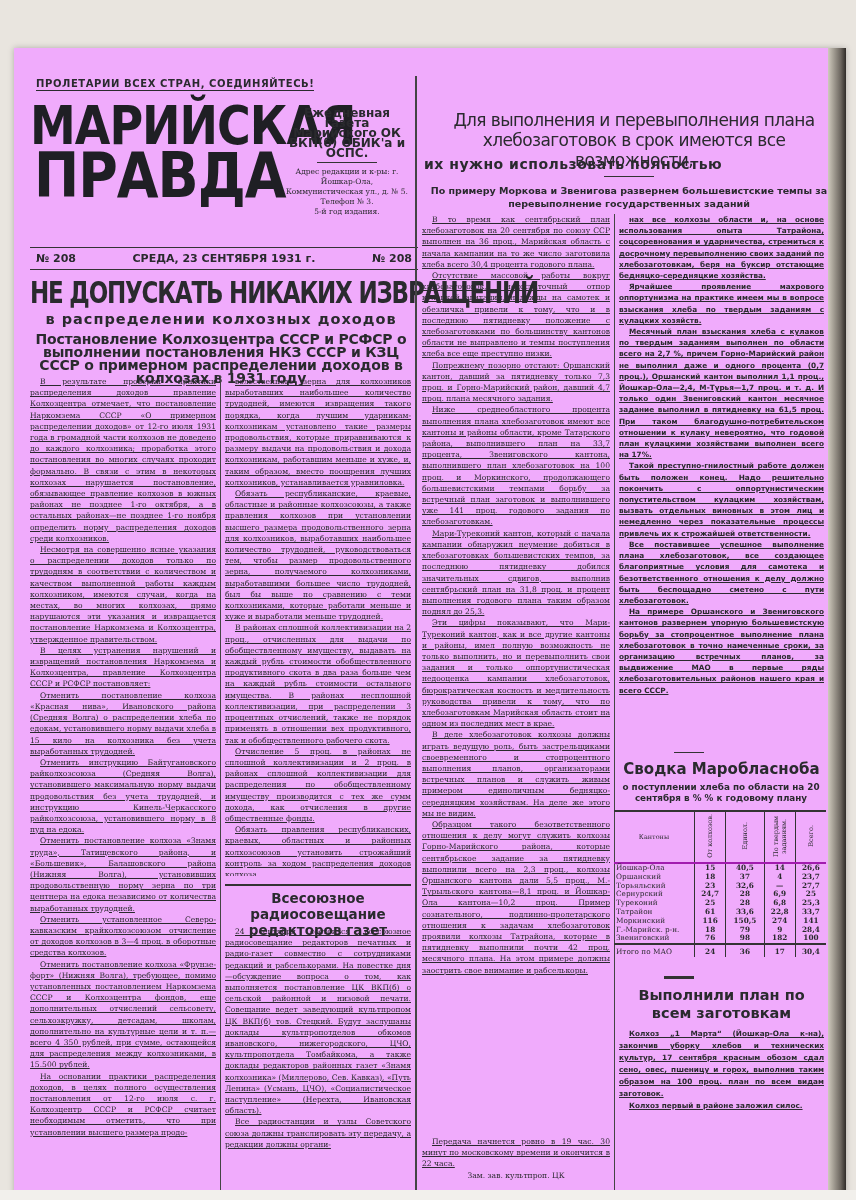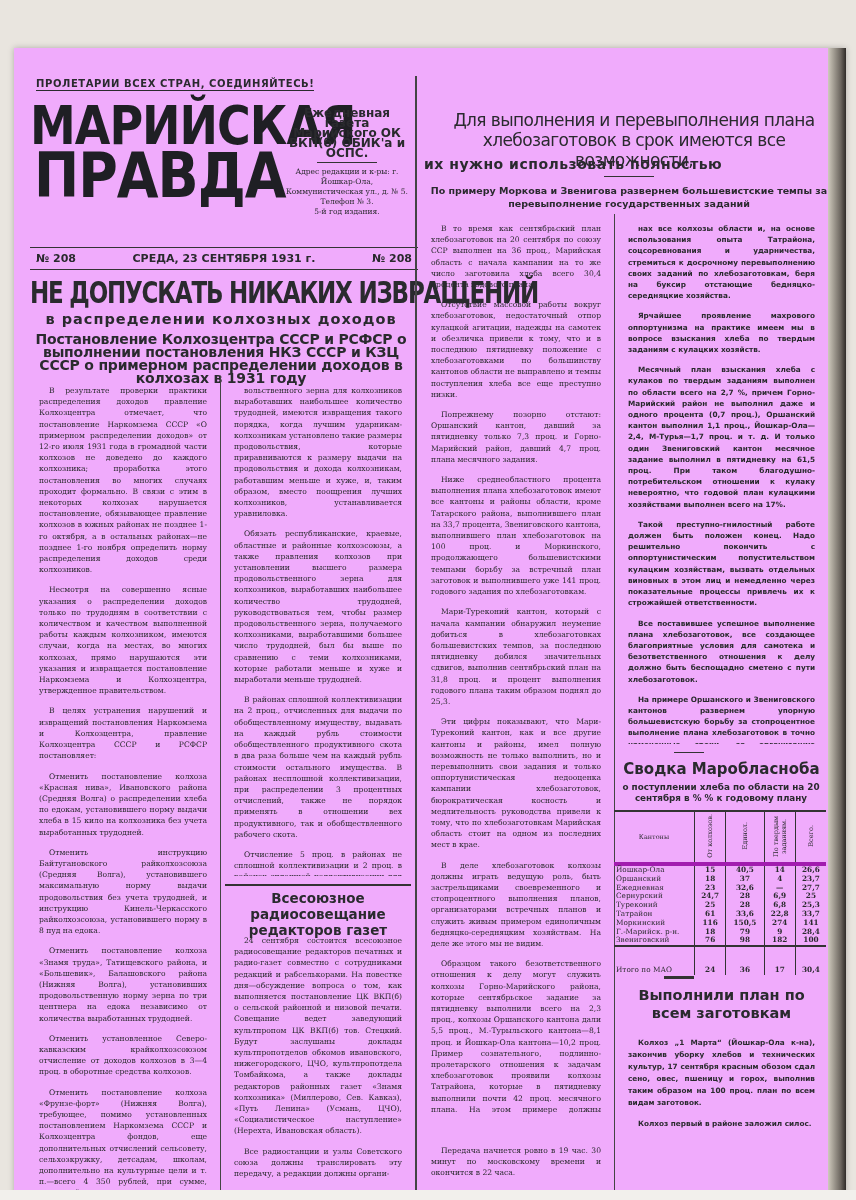--- a/index.html
+++ b/index.html
@@ -13,33 +13,33 @@
   .mast span { display: block; }
   .mast .l2 { font-size: 54px; margin-left: 4px; }
   .imprint { left: 268px; top: 60px; width: 130px; text-align: center; font-size: 7.5px; line-height: 10px; }
   .imprint .org { font-weight: bold; font-family: "DejaVu Sans", sans-serif; font-size: 12px; line-height: 10px; }
   .imprint hr { border: 0; border-top: 1px solid #333; width: 60px; margin: 4px auto; }
   .dateline { left: 16px; top: 199px; width: 376px; border-top: 1.5px solid #333; border-bottom: 1.5px solid #333; display: flex; justify-content: space-between; font-family: "DejaVu Sans", sans-serif; font-weight: bold; font-size: 11px; padding: 4px 6px; }
   .main-head { left: 16px; top: 228px; width: 382px; text-align: center; font-family: "DejaVu Sans", sans-serif; font-weight: bold; font-size: 23px; letter-spacing: -1.2px; transform: scaleY(1.3); transform-origin: top; white-space: nowrap; }
   .main-sub { left: 16px; top: 263px; width: 382px; text-align: center; font-family: "DejaVu Sans", sans-serif; font-weight: bold; font-size: 14.5px; letter-spacing: 1px; }
   .main-deck { left: 18px; top: 285px; width: 378px; text-align: center; font-family: "DejaVu Sans", sans-serif; font-weight: bold; font-size: 14px; line-height: 13px; letter-spacing: -0.2px; }
   .col { font-size: 7.6px; line-height: 11.2px; text-align: justify; overflow: hidden; }
-  .col p { margin: 9px; text-indent: 10px; }
+  .col p { margin: 0; text-indent: 10px; text-decoration: underline; }
   .vrule { width: 1px; background: #444; }
   .right-head { left: 410px; top: 62px; width: 420px; font-family: "DejaVu Sans", sans-serif; font-weight: normal; font-size: 17px; line-height: 20px; text-align: center; letter-spacing: -0.6px; }
   .right-sub { left: 410px; top: 108px; width: 410px; font-family: "DejaVu Sans", sans-serif; font-weight: bold; font-size: 14px; letter-spacing: 0.5px; }
   .right-deck { left: 410px; top: 136px; width: 410px; text-align: center; font-family: "DejaVu Sans", sans-serif; font-weight: bold; font-size: 9.5px; line-height: 13px; }
   .bold-col { font-family: "DejaVu Sans", sans-serif; font-weight: bold; font-size: 7.3px; line-height: 11.2px; }
   .box-head { text-align: center; font-family: "DejaVu Sans", sans-serif; font-weight: bold; }
   table.svodka { border-collapse: collapse; font-size: 7.3px; width: 100%; }
-  table.svodka th { font-weight: normal; font-size: 6.5px; height: 46px; border-right: 1px solid #333; border-bottom: 4px solid #a21caf; }
+  table.svodka th { font-weight: normal; font-size: 6.5px; height: 46px; border-right: 1px solid #333; border-bottom: 2px solid #a21caf; }
   table.svodka th .vert { writing-mode: vertical-rl; transform: rotate(180deg); display: inline-block; }
   table.svodka td { border-right: 1px solid #333; text-align: center; padding: 0 2px; line-height: 8.8px; font-weight: bold; }
   table.svodka td.name { text-align: left; font-weight: normal; white-space: nowrap; }
-  table.svodka tr.total td { border-top: 2px solid #333; padding-top: 19px; }
+  table.svodka tr.total td { border-top: 2px solid #333; padding-top: 3px; }
   table.svodka td:last-child, table.svodka th:last-child { border-right: 0; }
   .sig { text-align: right; margin-top: 48px; }
 </style>
 </head>
 <body>
 
 <div class="page">
   <div class="binding"></div>
 
   <div class="abs slogan">ПРОЛЕТАРИИ ВСЕХ СТРАН, СОЕДИНЯЙТЕСЬ!</div>
@@ -148,21 +148,21 @@
             <td>26,6</td>
           </tr>
         <tr>
             <td class="name">Оршанский</td>
             <td>18</td>
             <td>37</td>
             <td>4</td>
             <td>23,7</td>
           </tr>
         <tr>
-            <td class="name">Ежедневная</td>
+            <td class="name">Торьяльский</td>
             <td>23</td>
             <td>32,6</td>
             <td>—</td>
             <td>27,7</td>
           </tr>
         <tr>
             <td class="name">Сернурский</td>
             <td>24,7</td>
             <td>28</td>
             <td>6,9</td>

